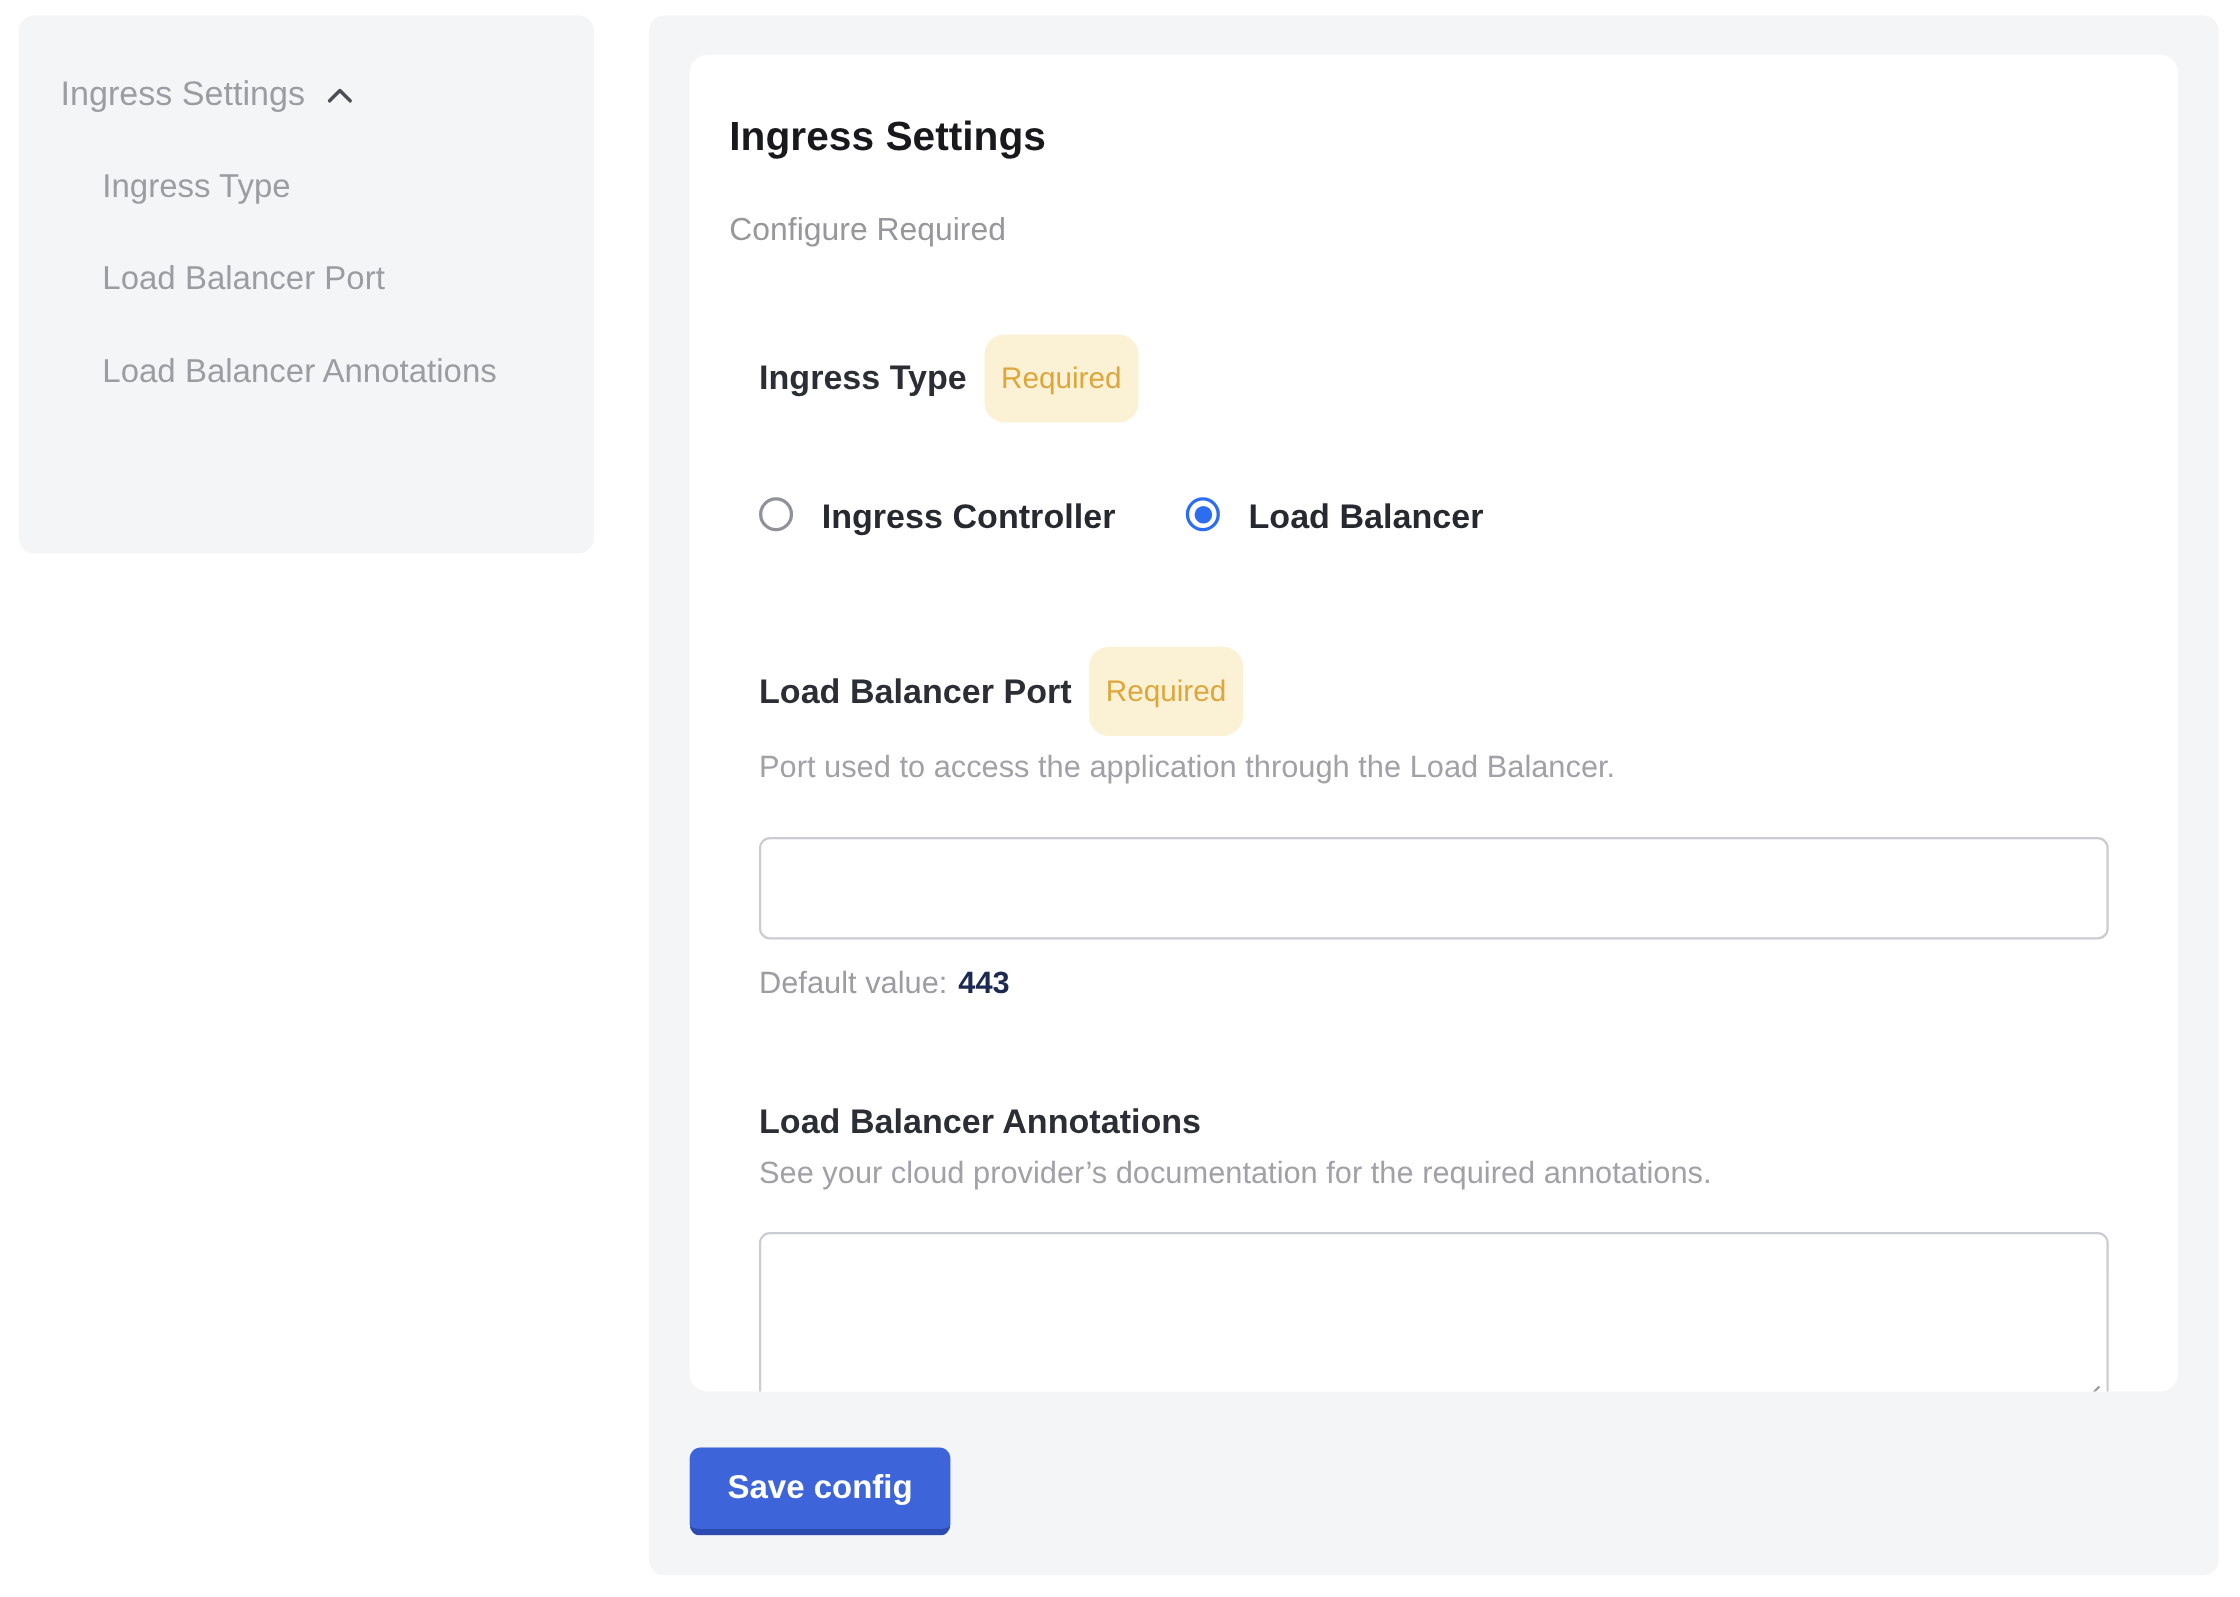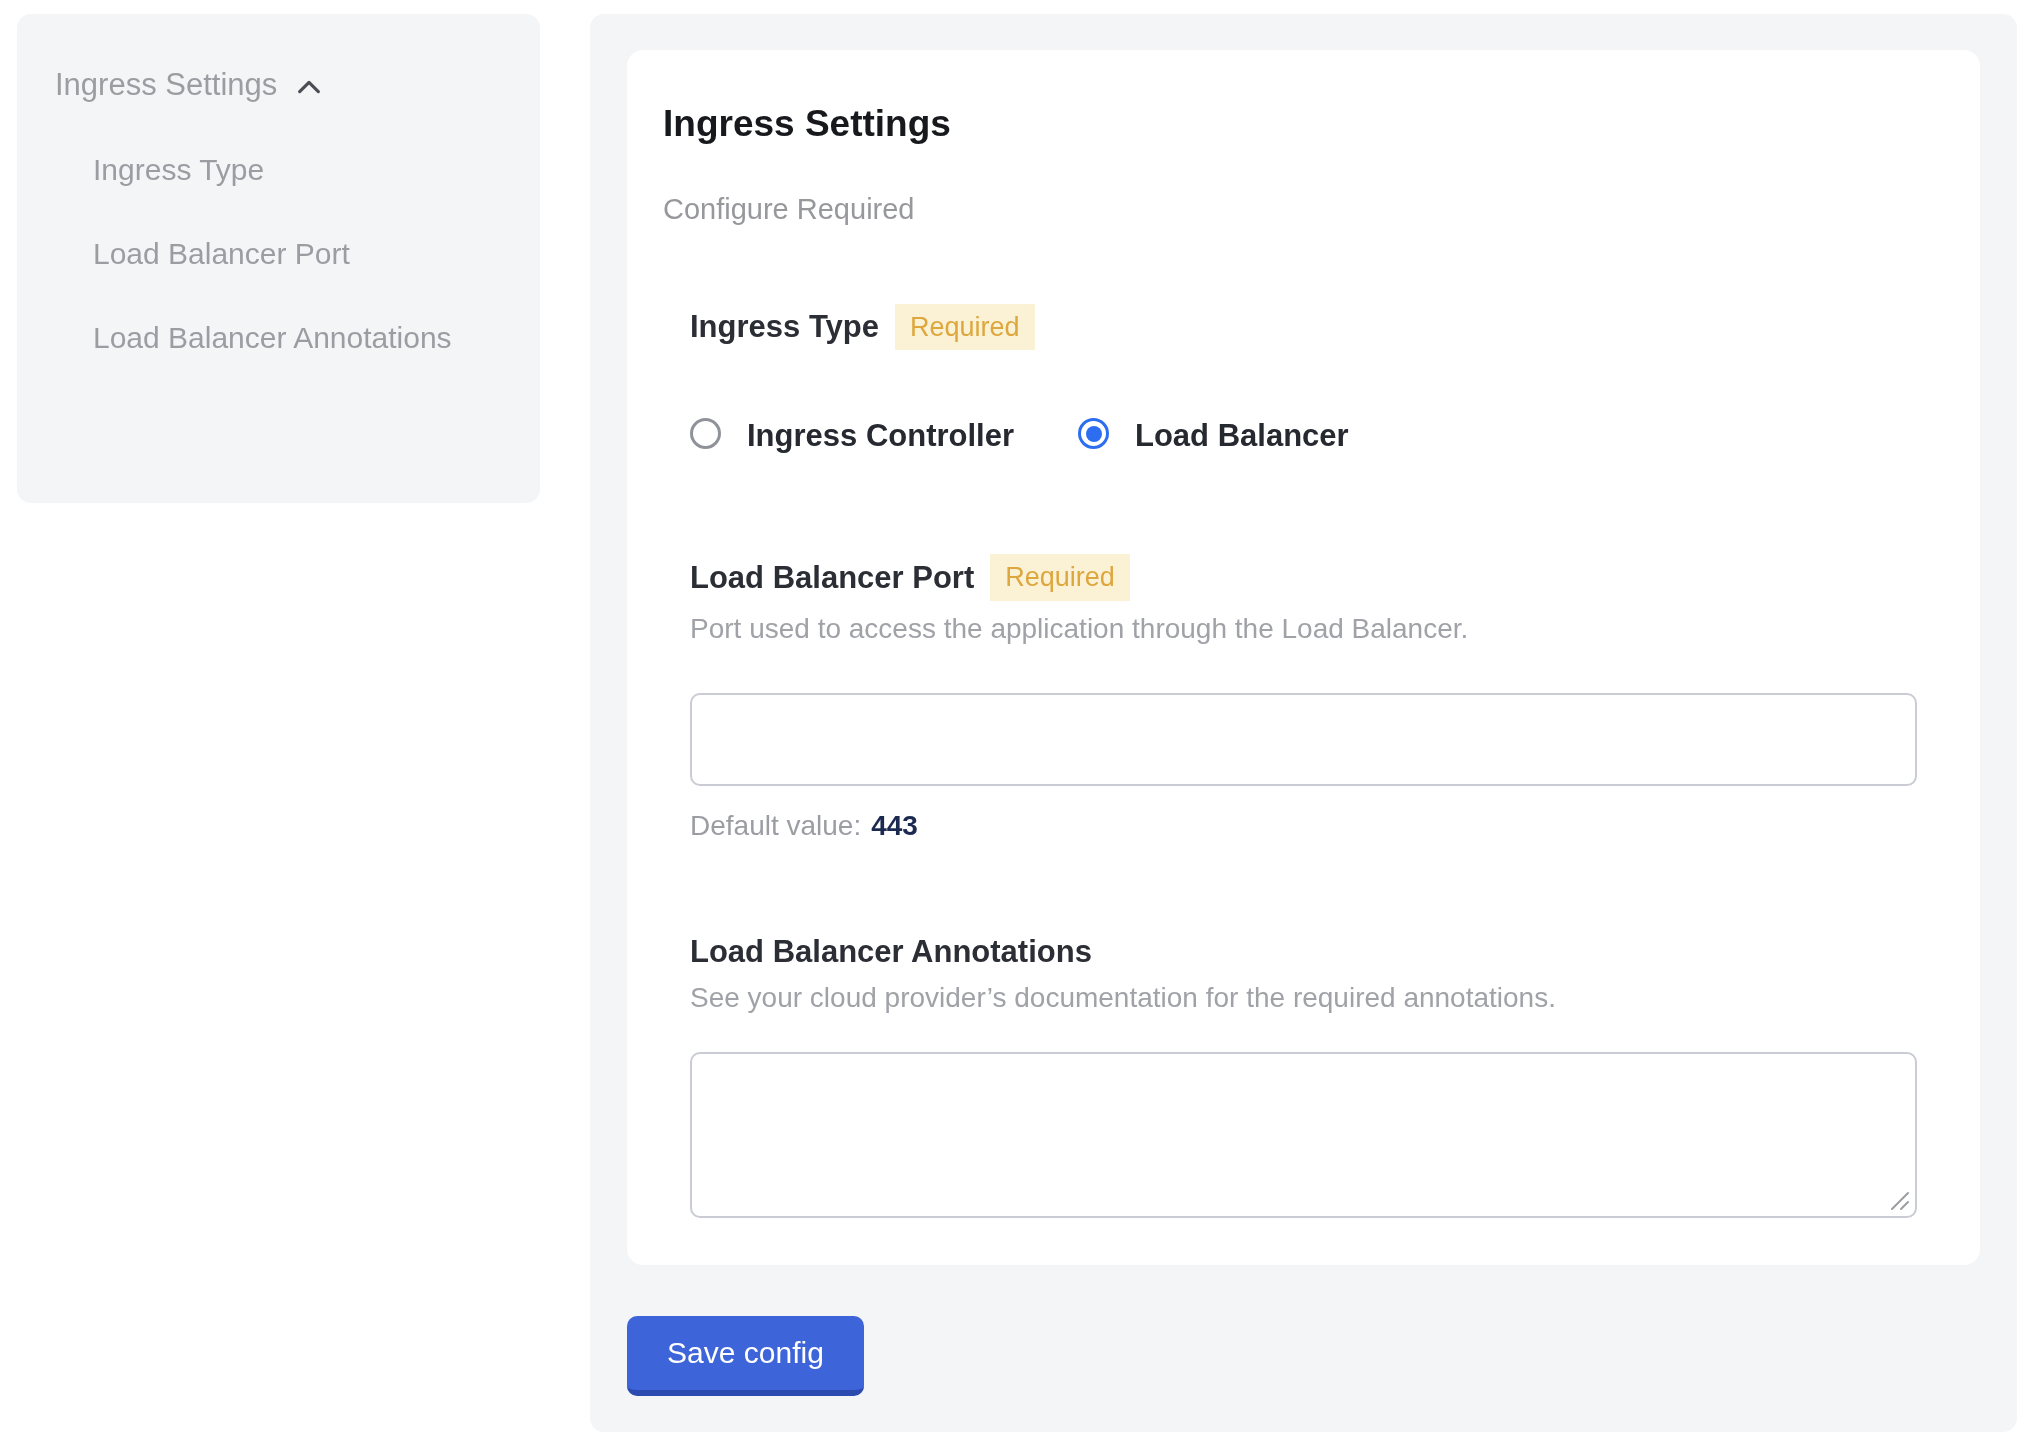--- a/index.html
+++ b/index.html
@@ -48,21 +48,21 @@
 
   .section { margin: 0 27px; }
   .section-ingress-type { margin-top: 78px; }
   .section-lb-port { margin-top: 100px; }
   .section-lb-annotations { margin-top: 92px; }
 
   .label-row { display: flex; align-items: center; gap: 16px; }
   .field-label { font-size: 31px; font-weight: 600; color: #2b2e35; }
   .required-badge {
     font-size: 27px; color: #dda73e; background: #fbf1d4;
-    padding: 7px 15px; border-radius: 0; line-height: 1.2;
+    padding: 24px 15px; border-radius: 18px; line-height: 1.2;
   }
   .field-desc { margin-top: 12px; font-size: 28px; color: #a0a2a7; }
 
   
   .radio-group { margin-top: 68px; display: flex; align-items: center; gap: 64px; }
   .radio-option { display: flex; align-items: flex-start; gap: 26px; cursor: pointer; }
   .radio-circle {
     width: 31px; height: 31px; border-radius: 50%;
     border: 3px solid #8f9399; position: relative; flex: 0 0 auto;
     background: #ffffff;
@@ -99,21 +99,21 @@
   }
 
   
   .save-button {
     margin-top: 51px;
     min-width: 237px; height: 80px;
     background: #3d64d9; color: #ffffff;
     border: none; border-bottom: 6px solid #2c4bb0;
     border-radius: 10px;
     font-family: "Liberation Sans", sans-serif;
-    font-size: 30px; font-weight: 400;
+    font-size: 30px; font-weight: 700;
     padding: 0 32px; cursor: pointer;
   }
 </style>
 </head>
 <body>
 
 <aside class="sidebar">
   <div class="sidebar-parent">
     <span>Ingress Settings</span>
     <svg class="chevron-up" viewBox="0 0 24 24" fill="none" stroke="#4b4e54" stroke-width="2.4" stroke-linecap="round" stroke-linejoin="round">

